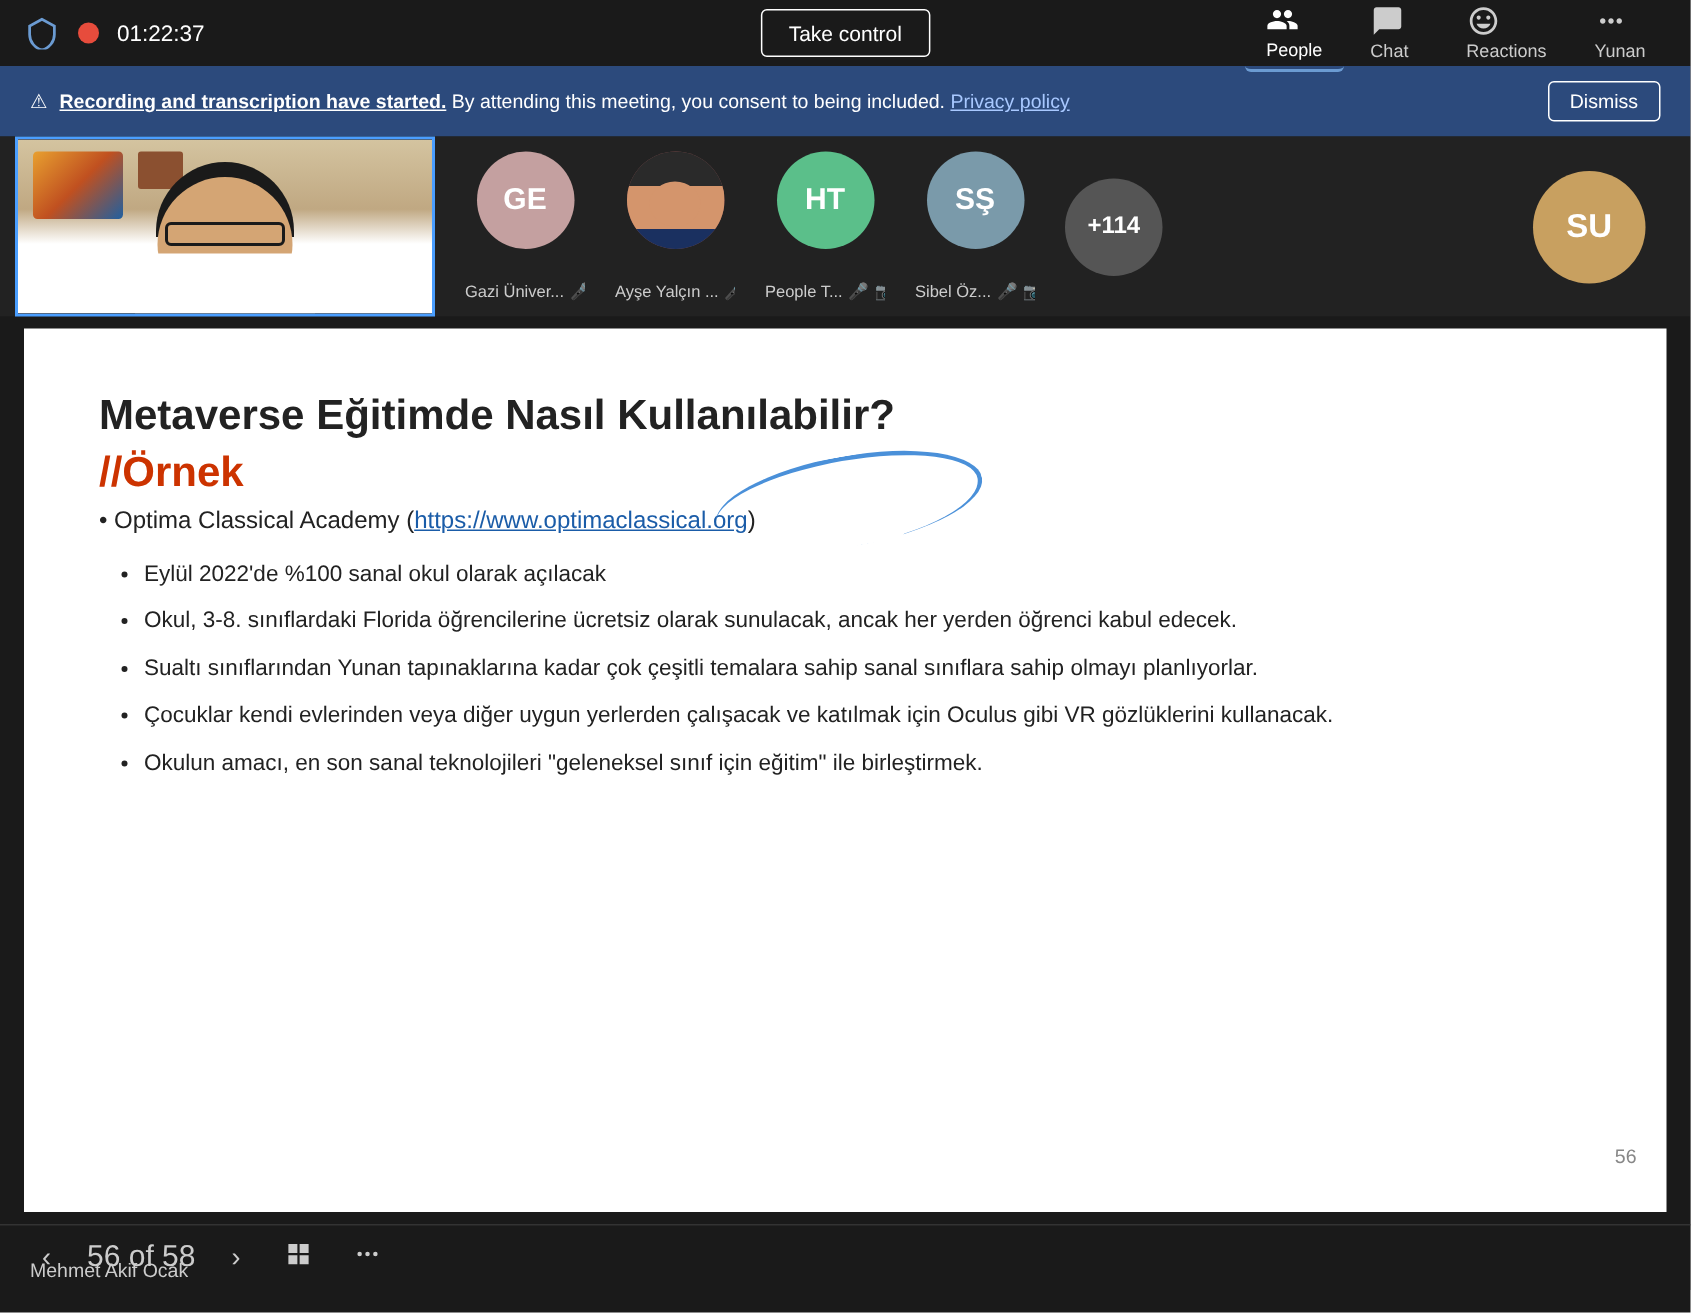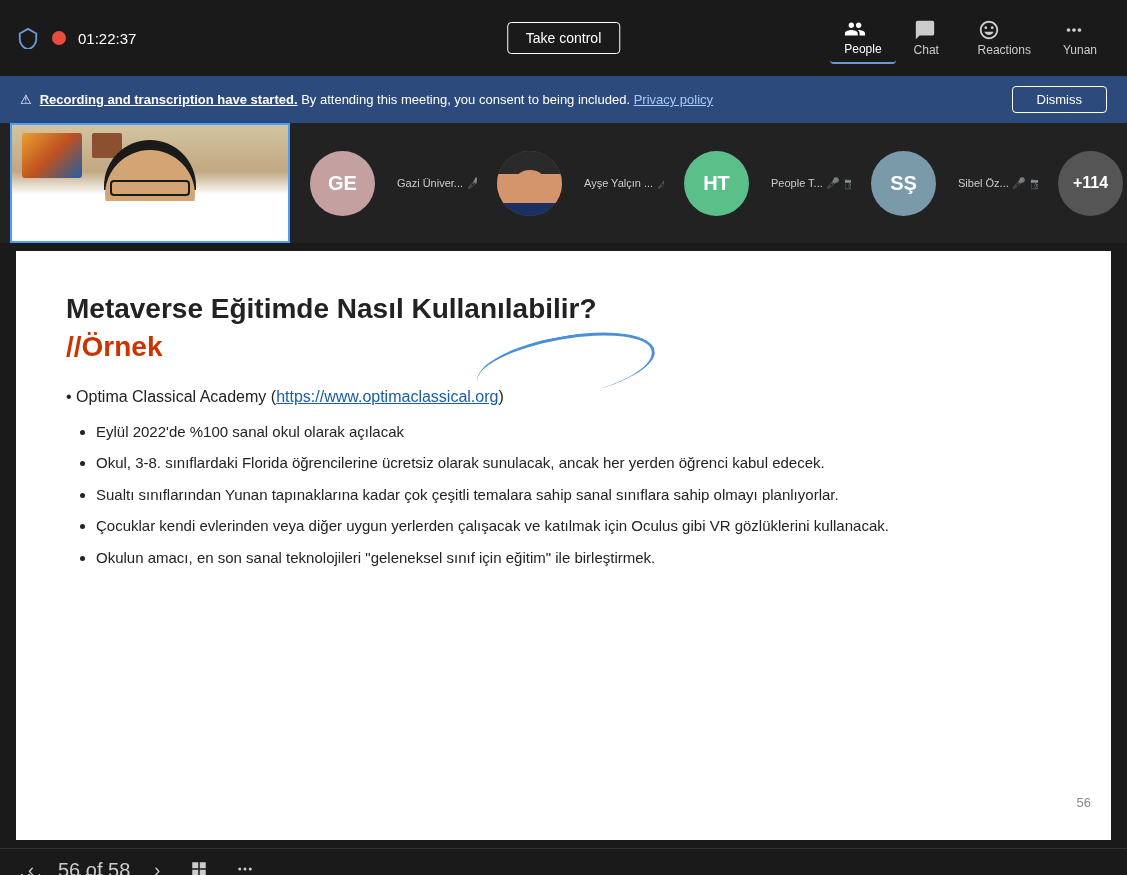--- a/index.html
+++ b/index.html
@@ -9,21 +9,21 @@
       background: #1a1a1a;
       font-family: 'Segoe UI', Arial, sans-serif;
       overflow: hidden;
       color: #fff;
     }
 
     
     .top-bar {
       display: flex;
       align-items: center;
-      height: 76px;
+      height: 44px;
       background: #1a1a1a;
       padding: 0 16px;
       position: relative;
     }
     .top-bar-left {
       display: flex;
       align-items: center;
       gap: 12px;
       flex: 1;
     }
@@ -90,21 +90,21 @@
       font-size: 13px;
       color: #fff;
     }
     .notif-text { flex: 1; }
     .notif-text strong { font-weight: 700; text-decoration: underline; }
     .notif-link { color: #a8c8ff; text-decoration: underline; cursor: pointer; }
     .dismiss-btn {
       background: transparent;
       border: 1.5px solid #fff;
       color: #fff;
-      padding: 5px 24px;
+      padding: 5px 14px;
       border-radius: 4px;
       font-size: 13px;
       cursor: pointer;
       white-space: nowrap;
     }
 
     
     .participants-bar {
       display: flex;
       align-items: center;
@@ -174,21 +174,21 @@
     }
     .participants-list {
       display: flex;
       align-items: center;
       flex: 1;
       gap: 20px;
       padding: 0 20px;
     }
     .participant {
       display: flex;
-      flex-direction: row;
+      flex-direction: column;
       align-items: center;
       gap: 22px;
     }
     .avatar {
       width: 65px;
       height: 65px;
       border-radius: 50%;
       display: flex;
       align-items: center;
       justify-content: center;
@@ -245,21 +245,21 @@
       font-size: 28px;
       font-weight: 600;
       color: #222;
       line-height: 1.3;
       margin-bottom: 4px;
     }
     .slide-subtitle {
       font-size: 28px;
       font-weight: 600;
       color: #cc3300;
-      margin-bottom: 20px;
+      margin-bottom: 3px;
     }
     .slide-content {
       font-size: 15px;
       color: #222;
       line-height: 1.7;
     }
     .bullet-main {
       margin-bottom: 8px;
       font-size: 16px;
     }

